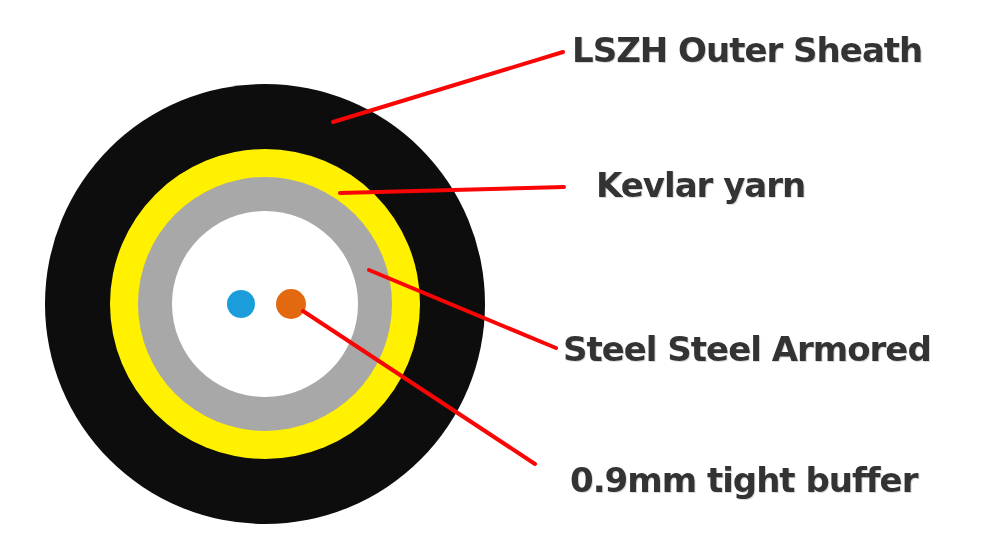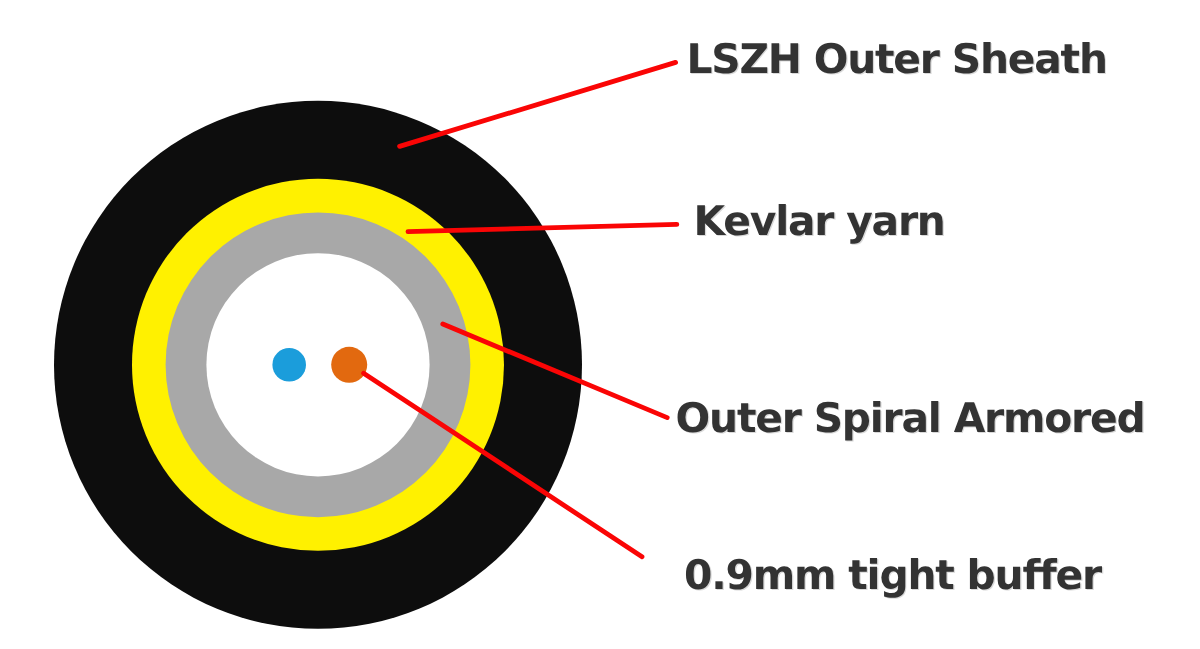--- a/index.html
+++ b/index.html
@@ -24,21 +24,21 @@
     position: absolute;
     font-weight: 700;
     font-size: 34px;
     line-height: 1;
     letter-spacing: -1px;
     color: #333333;
     white-space: nowrap;
     text-shadow: 1px 1px 0 rgba(170,170,170,0.45);
   }
   .label-lszh   { left: 572px; top: 33px;  }
-  .label-kevlar { left: 578px; top: 168px; text-align: right; }
+  .label-kevlar { left: 596px; top: 168px; text-align: right; }
   .label-armor  { left: 563px; top: 332px; }
   .label-buffer { left: 570px; top: 463px; }
 </style>
 </head>
 <body>
 
 <div class="stage">
 
   <svg class="diagram-svg" width="1000" height="541" viewBox="0 0 1000 541">
 
@@ -53,17 +53,17 @@
     <line x1="333" y1="122" x2="563" y2="52" stroke-width="4" stroke-linecap="round" stroke="#FA0505"></line>
     <line x1="340" y1="193" x2="564" y2="187" stroke-width="4" stroke-linecap="round" stroke="#FA0505"></line>
     <line x1="369" y1="270" x2="556" y2="348" stroke-width="4" stroke-linecap="round" stroke="#FA0505"></line>
     <line x1="303" y1="311" x2="535" y2="464" stroke-width="4" stroke-linecap="round" stroke="#FA0505"></line>
   </svg>
 
   <div class="layer-label label-lszh">LSZH Outer Sheath</div>
 
   <div class="layer-label label-kevlar">Kevlar yarn</div>
 
-  <div class="layer-label label-armor">Outer Spiral Armored</div>
+  <div class="layer-label label-armor">Steel Steel Armored</div>
 
   <div class="layer-label label-buffer">0.9mm tight buffer</div>
 
 </div>
 
 </body></html>

